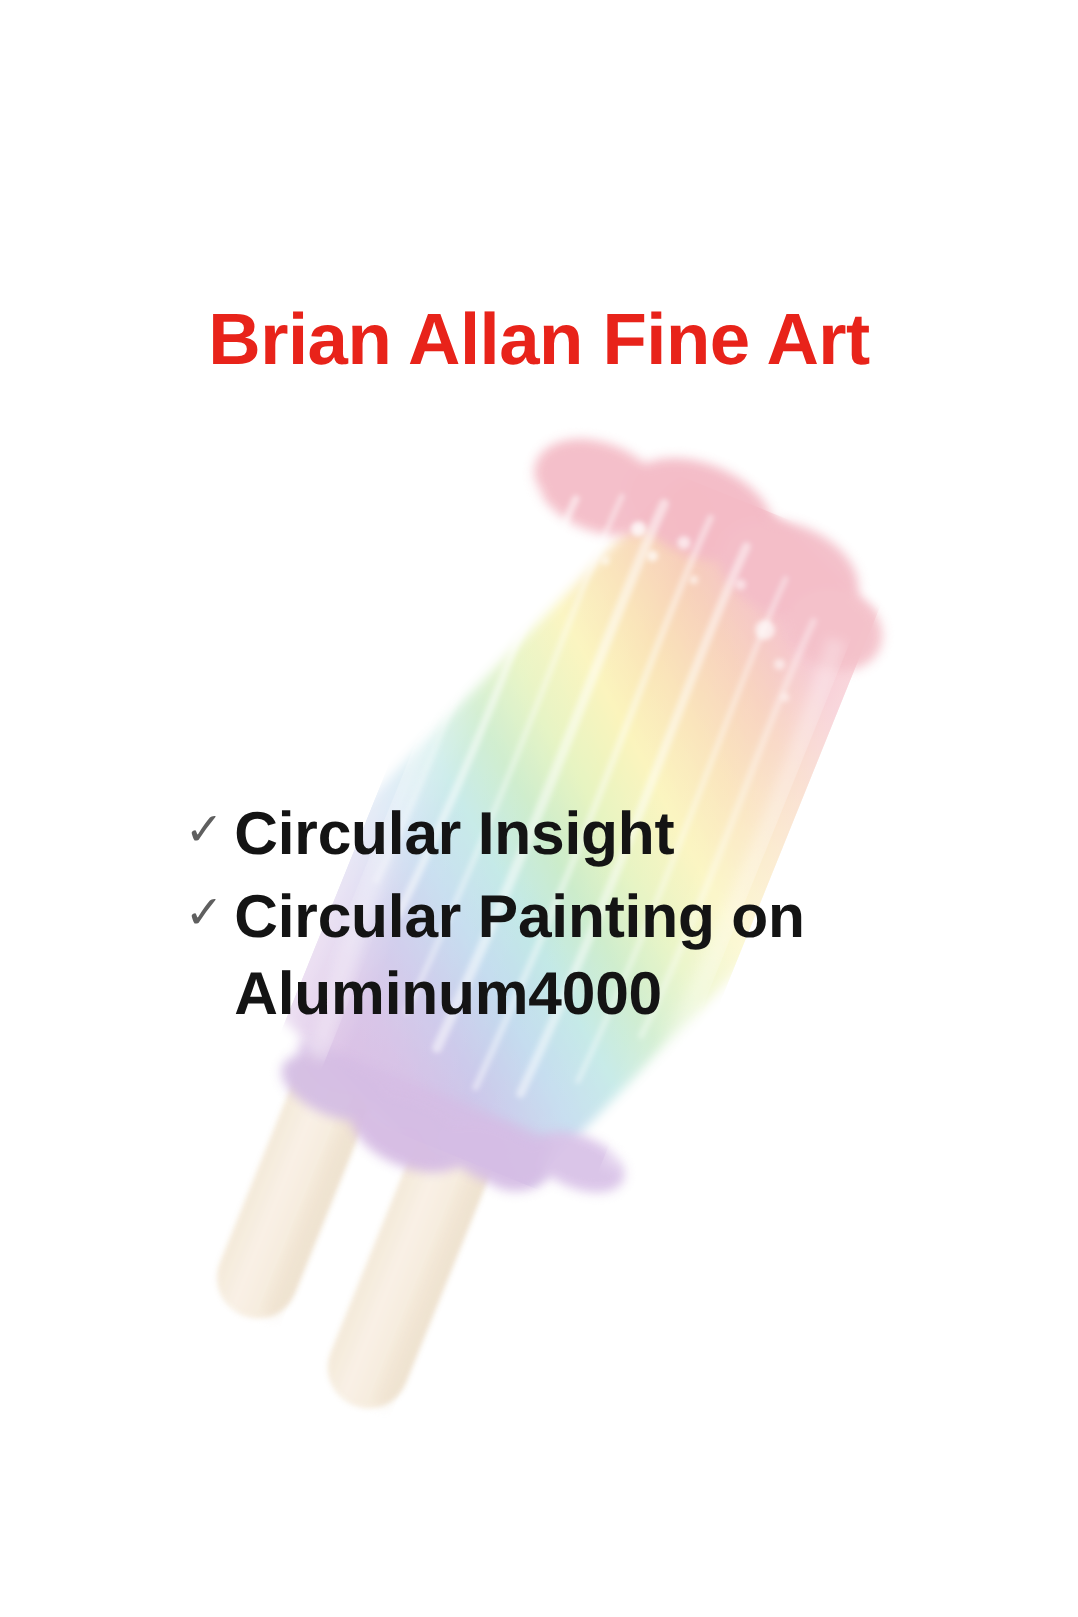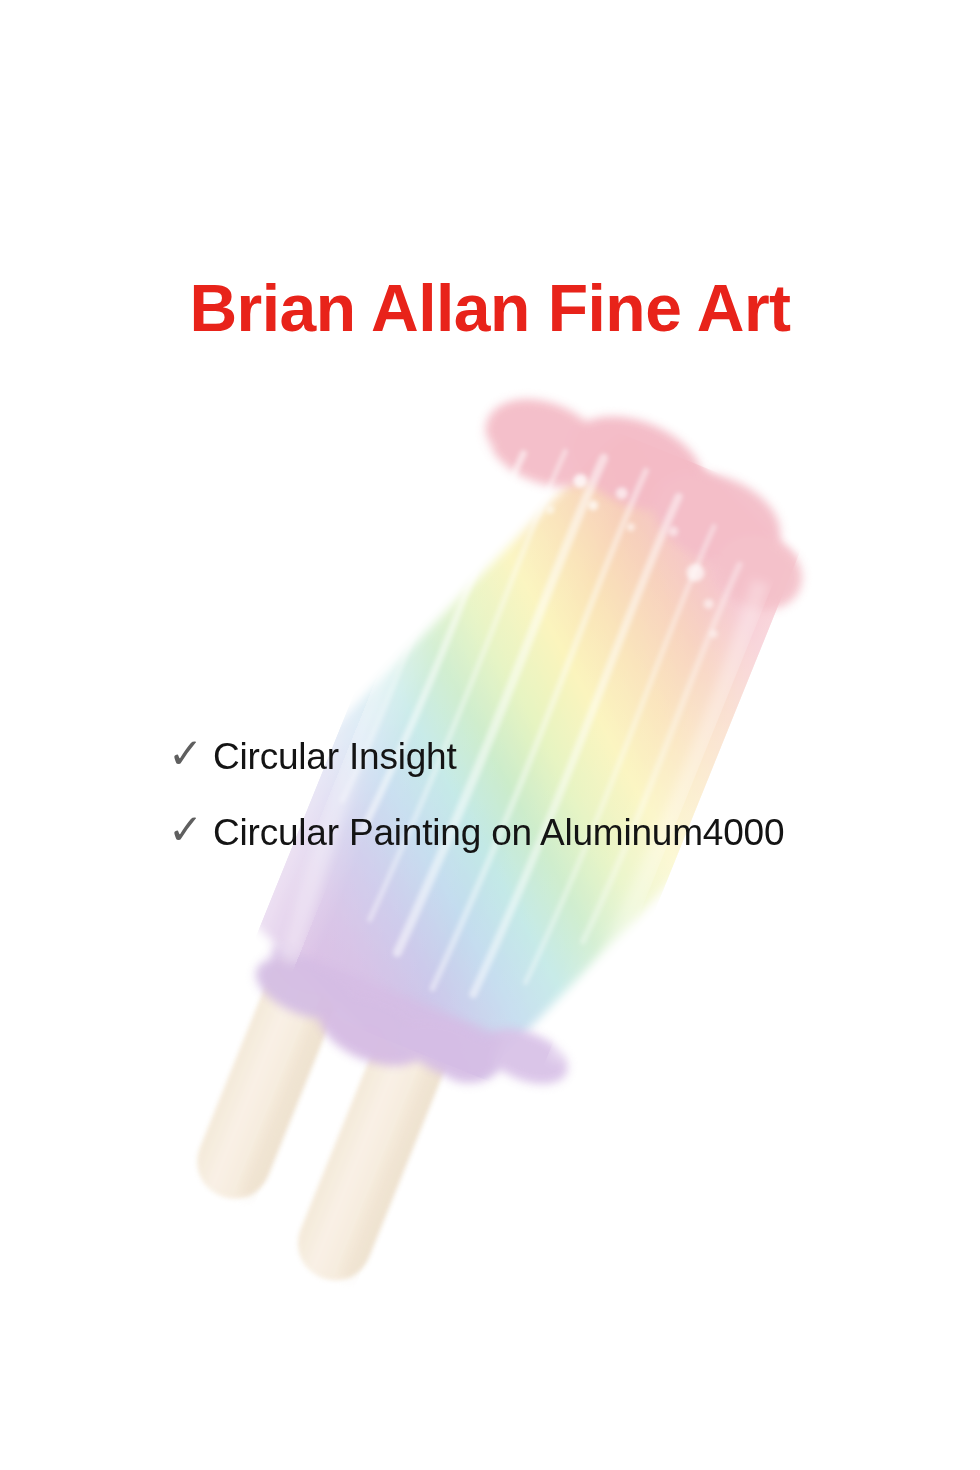--- a/index.html
+++ b/index.html
@@ -70,24 +70,24 @@
     width: 45px;
     font-size: 42px;
     line-height: 64px;
     color: #5F5F5F;
     font-family: "DejaVu Sans", sans-serif;
     text-align: left;
   }
   .bullet-text {
     flex: 1 1 auto;
     font-family: "Liberation Sans", sans-serif;
-    font-size: 37px;
+    font-size: 55px;
     line-height: 70px;
     color: #141414;
-    font-weight: normal;
+    font-weight: bold;
     letter-spacing: -0.2px;
   }
 </style>
 </head>
 <body>
 
 <div id="slide">
 
   <div id="artwork">
     <svg viewBox="0 0 980 1470" xmlns="http://www.w3.org/2000/svg" aria-hidden="true">

